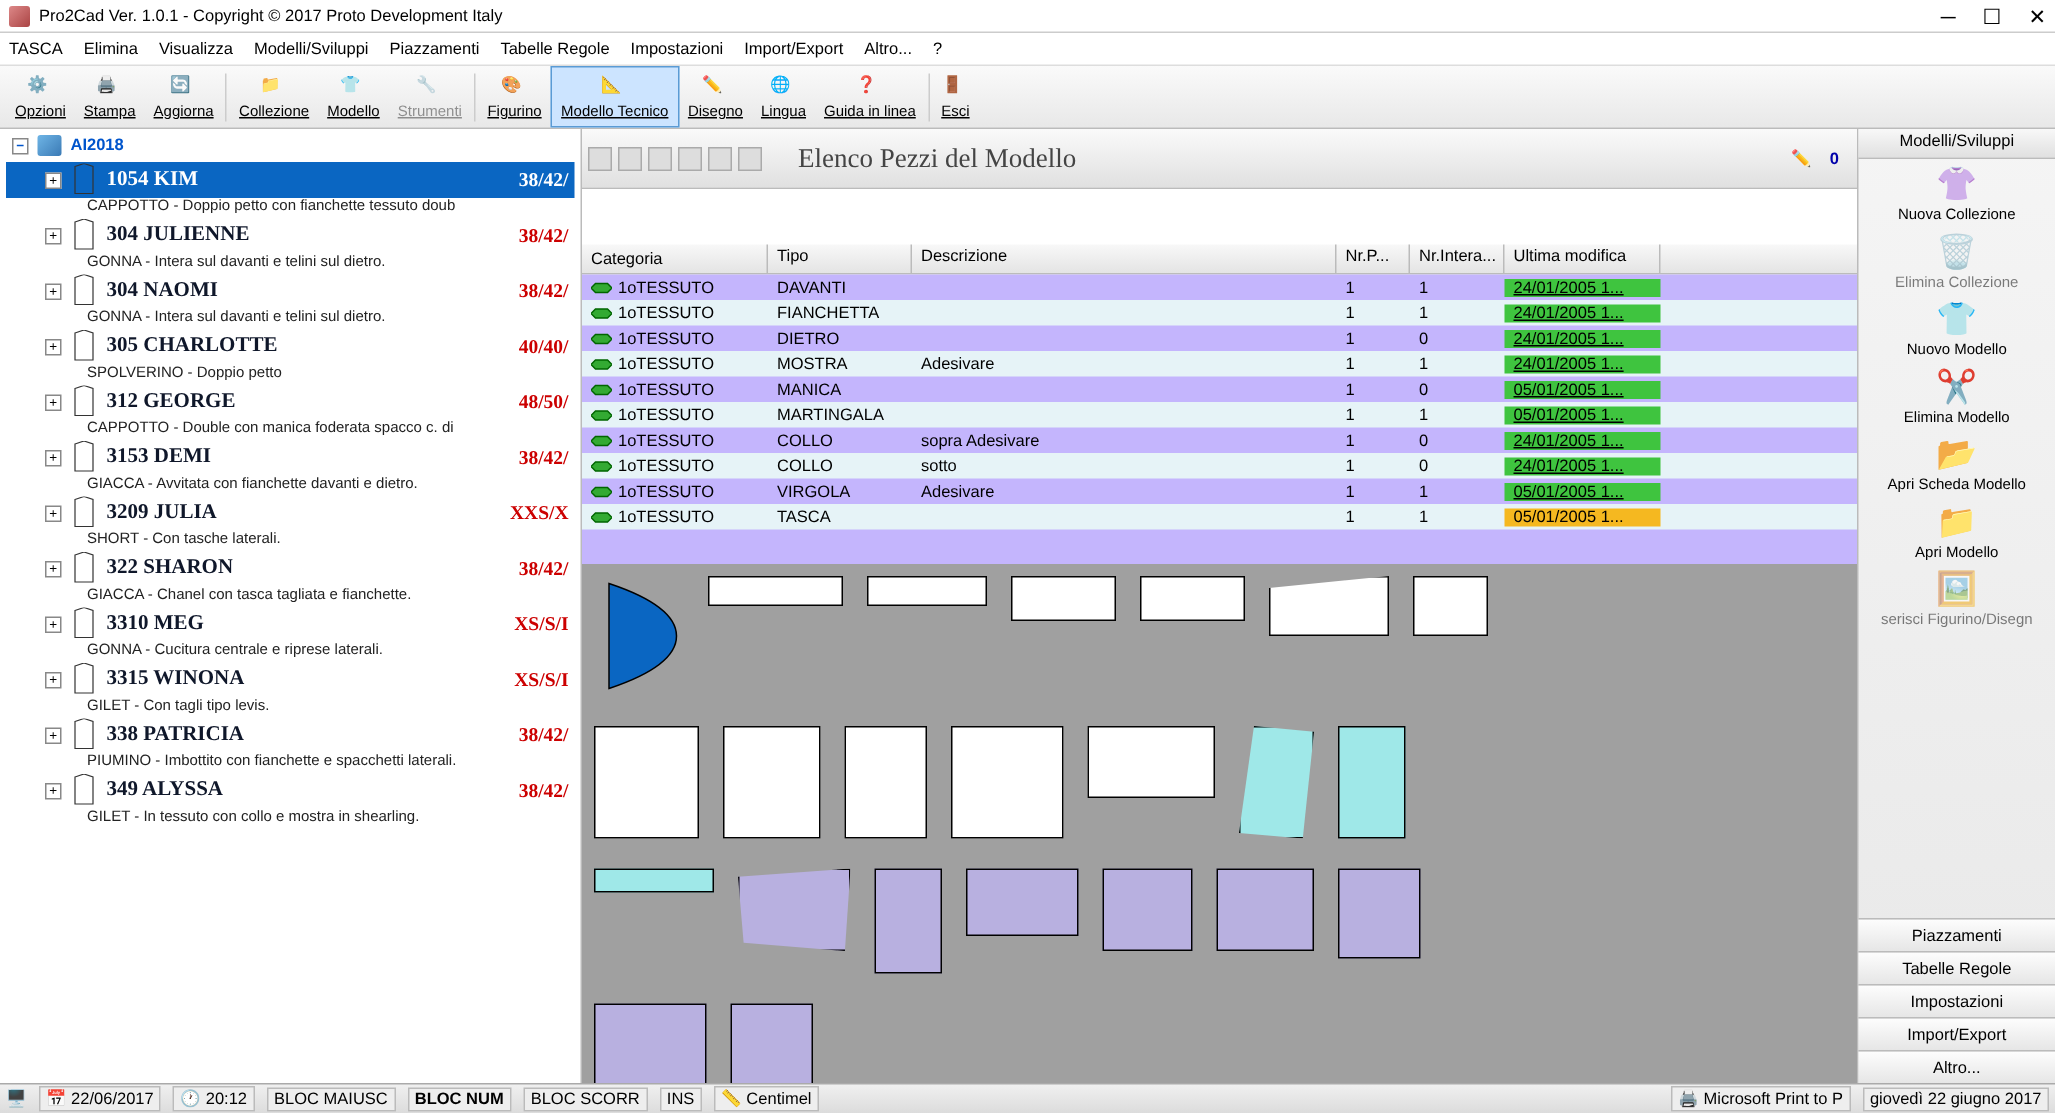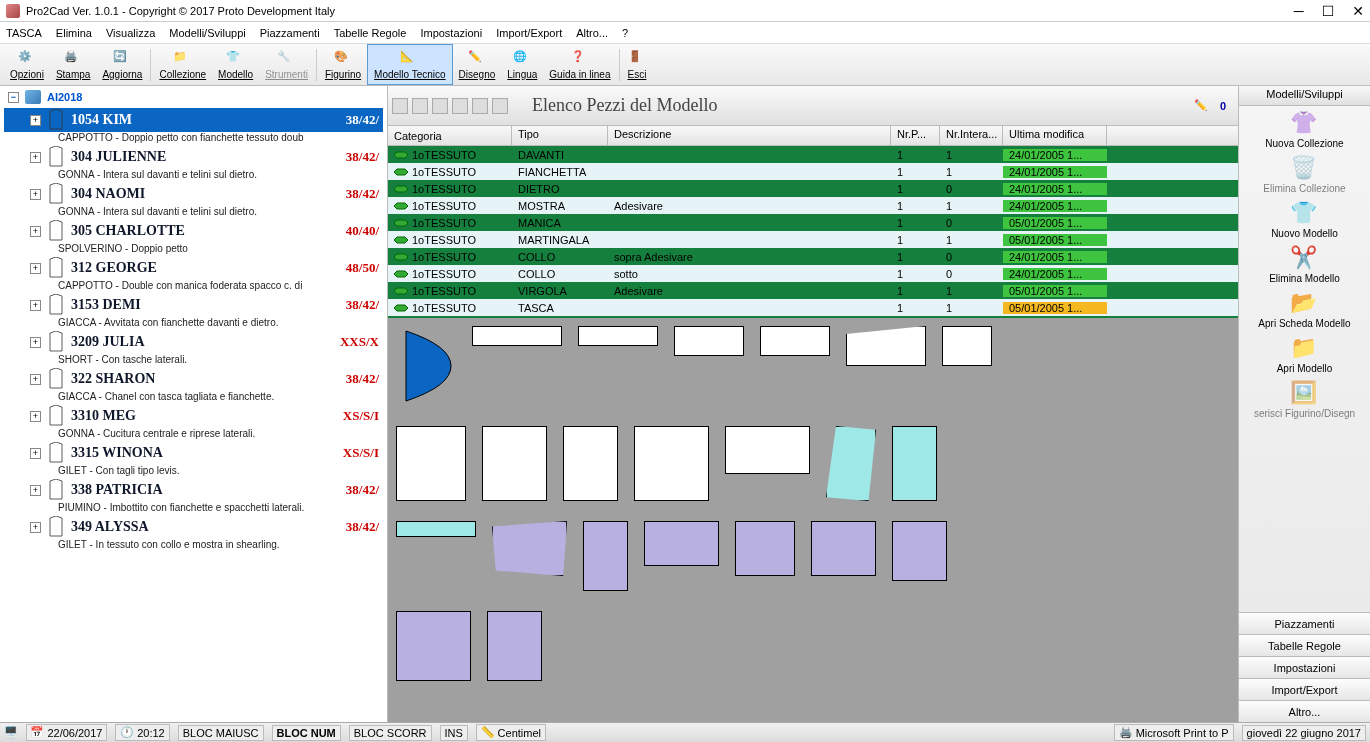--- a/index.html
+++ b/index.html
@@ -32,33 +32,33 @@
 .model-name { font-family: "Comic Sans MS", cursive; font-size: 14px; font-weight: bold; color: #0f172a; white-space: nowrap; overflow: hidden; }
 .model-row.selected .model-name { color: #fff; }
 .model-sizes { font-family: "Comic Sans MS", cursive; font-size: 13px; font-weight: bold; color: #c00; margin-left: auto; margin-right: 4px; white-space: nowrap; }
 .model-row.selected .model-sizes { color: #fff; }
 .model-desc { padding-left: 54px; font-size: 10px; color: #222; margin-bottom: 2px; white-space: nowrap; overflow: hidden; }
 .center-panel { flex: 1; display: flex; flex-direction: column; overflow: hidden; background: #fff; }
 .center-header { height: 40px; background: linear-gradient(#fafafa, #e0e0e0); border-bottom: 1px solid #bbb; display: flex; align-items: center; padding: 0 4px; gap: 4px; }
 .center-header .mini-icon { width: 16px; height: 16px; background: #ddd; border: 1px solid #aaa; cursor: pointer; }
 .center-header-title { font-family: "Comic Sans MS", cursive; font-size: 18px; color: #444; margin-left: 20px; flex: 1; }
 .count-badge { color: #00a; font-weight: bold; margin: 0 8px; }
-.grid-header { height: 20px; background: linear-gradient(#f8f8f8, #e4e4e4); display: flex; border-bottom: 1px solid #bbb; }
+.grid-header { height: 20px; background: linear-gradient(#f8f8f8, #e4e4e4); display: flex; border-bottom: 1px solid #bbb; margin-top: 37px; }
 .grid-header div { border-right: 1px solid #bbb; padding: 2px 6px; font-size: 11px; }
-.grid-body { height: 172px; overflow-y: auto; background: #15803d; }
+.grid-body { height: 193px; overflow-y: auto; background: #c4b5fd; }
 .grid-row { height: 17px; display: flex; align-items: center; }
 .grid-row:nth-child(even) { background: #e6f3f7; }
 .grid-row div { padding: 0 6px; font-size: 11px; white-space: nowrap; overflow: hidden; }
 .col-cat { width: 124px; display: flex; align-items: center; gap: 4px; }
 .col-tipo { width: 96px; }
 .col-desc { width: 283px; }
 .col-np { width: 49px; }
 .col-npi { width: 63px; }
 .col-mod { width: 104px; }
-.date-green { background: #3fc43f; }
+.date-green { background: #3fc43f; text-decoration: underline; }
 .date-orange { background: #f5b820; }
 .piece-icon { width: 14px; height: 10px; }
 .pattern-area { flex: 1; background: #a0a0a0; padding: 8px; overflow: auto; }
 .pattern-row { display: flex; gap: 16px; margin-bottom: 20px; align-items: flex-start; }
 .shape { background: #fff; border: 1px solid #000; }
 .right-panel { width: 132px; background: linear-gradient(#f5f5f5, #e8e8e8); border-left: 1px solid #bbb; display: flex; flex-direction: column; }
 .right-title { height: 20px; background: linear-gradient(#f8f8f8, #e0e0e0); border-bottom: 1px solid #bbb; text-align: center; padding: 2px; font-size: 11px; }
 .right-items { flex: 1; display: flex; flex-direction: column; gap: 6px; padding: 4px; overflow-y: auto; }
 .right-item { display: flex; flex-direction: column; align-items: center; gap: 2px; cursor: pointer; }
 .right-item.disabled { opacity: 0.5; }

